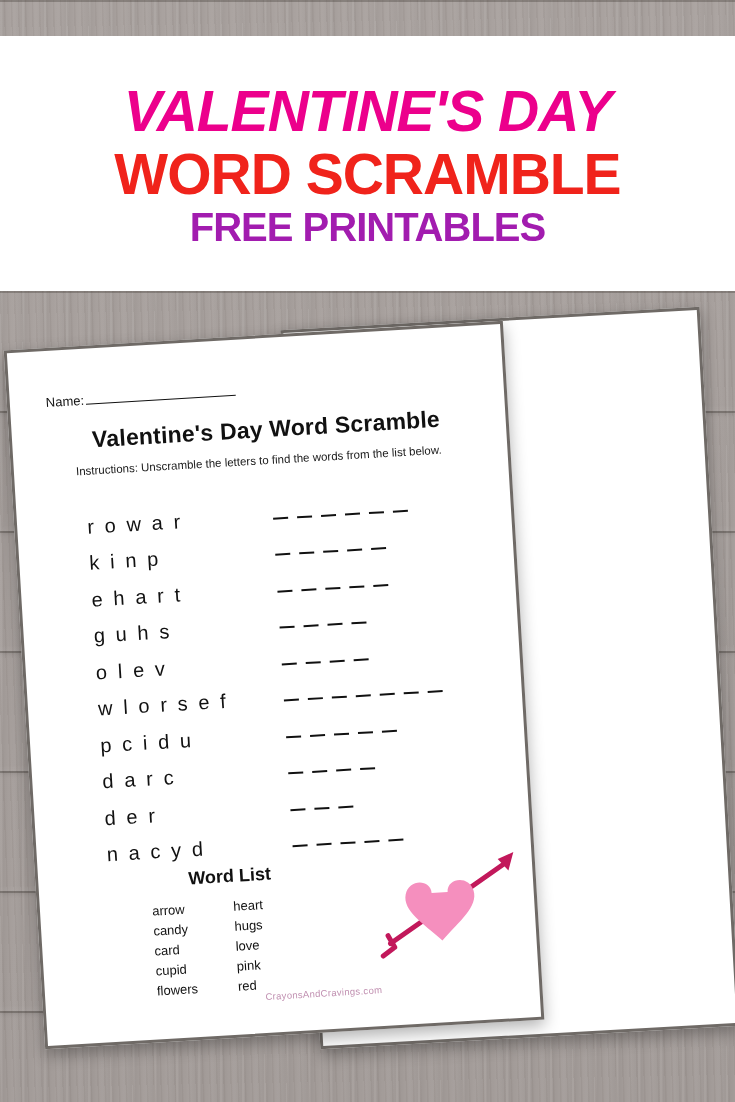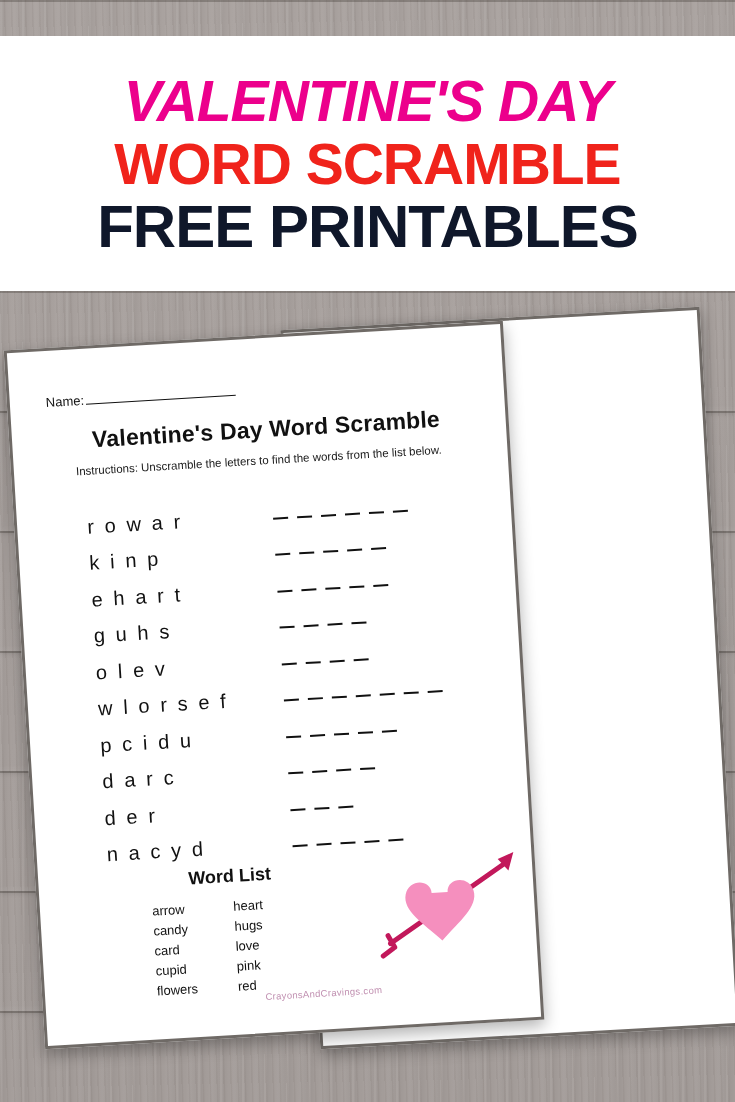--- a/index.html
+++ b/index.html
@@ -64,21 +64,21 @@
   .banner .line {
     font-weight: 800;
     letter-spacing: -1px;
     line-height: 0.98;
     text-align: center;
     font-family: "Liberation Sans", sans-serif;
     white-space: nowrap;
   }
   .line1 { font-size: 57px; color: #ec008c; font-style: italic; }
   .line2 { font-size: 57px; color: #f0231b; margin-top: 7px; }
-  .line3 { font-size: 60px; color: #0f172a; margin-top: 5px; }
+  .line3 { font-size: 40px; color: #a21caf; margin-top: 5px; }
 
   
   .sheet {
     position: absolute;
     background: #ffffff;
     border: 3px solid #6f6a66;
     box-shadow: 0 6px 16px rgba(0,0,0,0.30);
   }
   .sheet-back {
     left: 300px; top: 318px;

